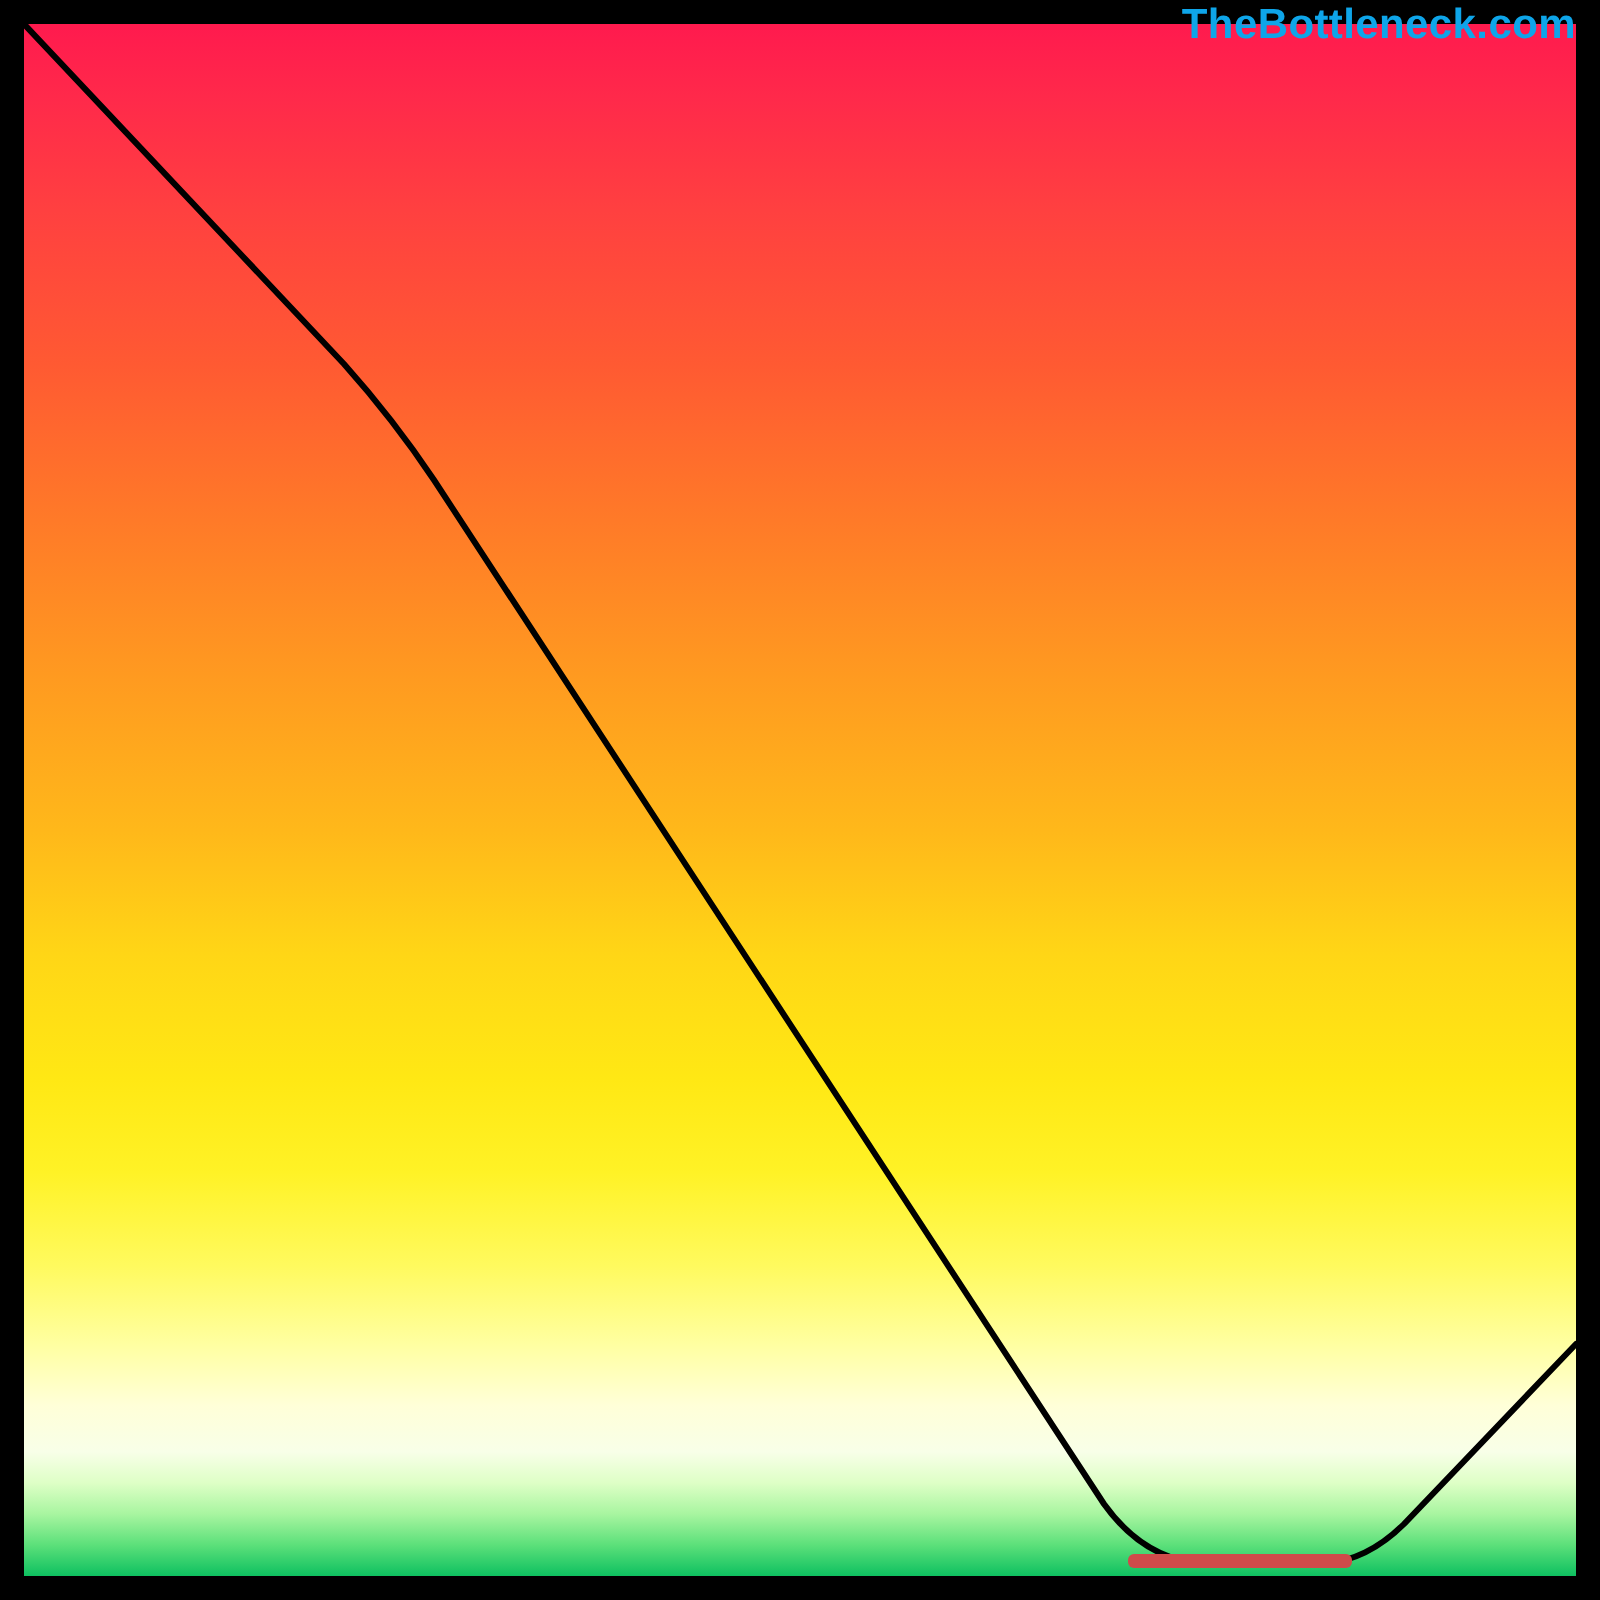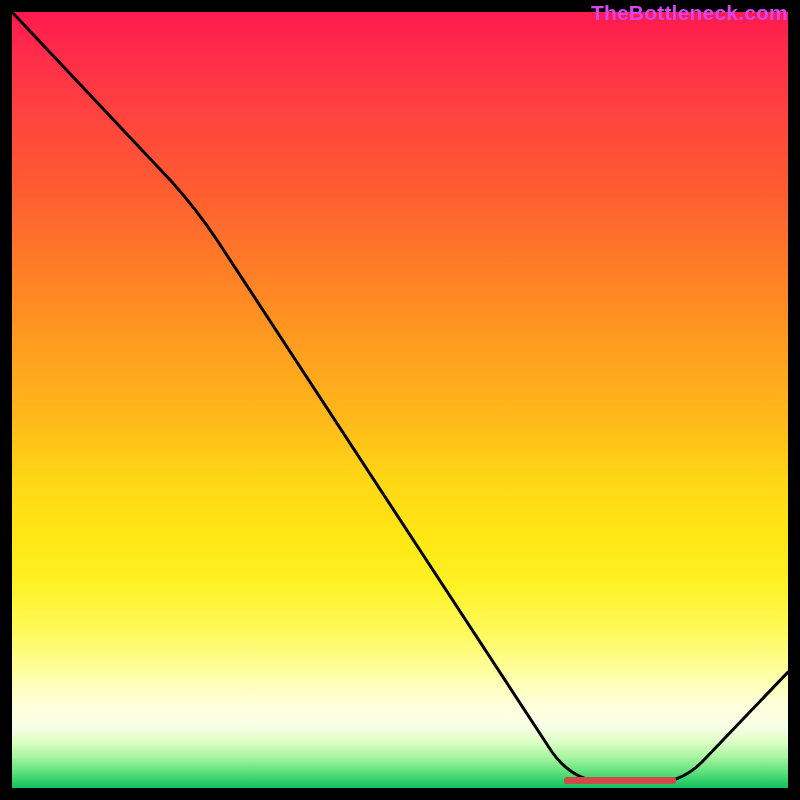--- a/index.html
+++ b/index.html
@@ -44,21 +44,21 @@
     width: 776px;
     height: 776px;
   }
   .watermark {
     position: absolute;
     top: 1px;
     right: 12px;
     font-family: Arial, Helvetica, sans-serif;
     font-size: 21px;
     font-weight: bold;
-    color: #d946ef;
+    color: #0ea5e9;
     letter-spacing: 0.2px;
   }
   .trough-marker {
     position: absolute;
     background: #d04a4a;
     height: 7px;
     border-radius: 3px;
   }
 </style>
 </head>

